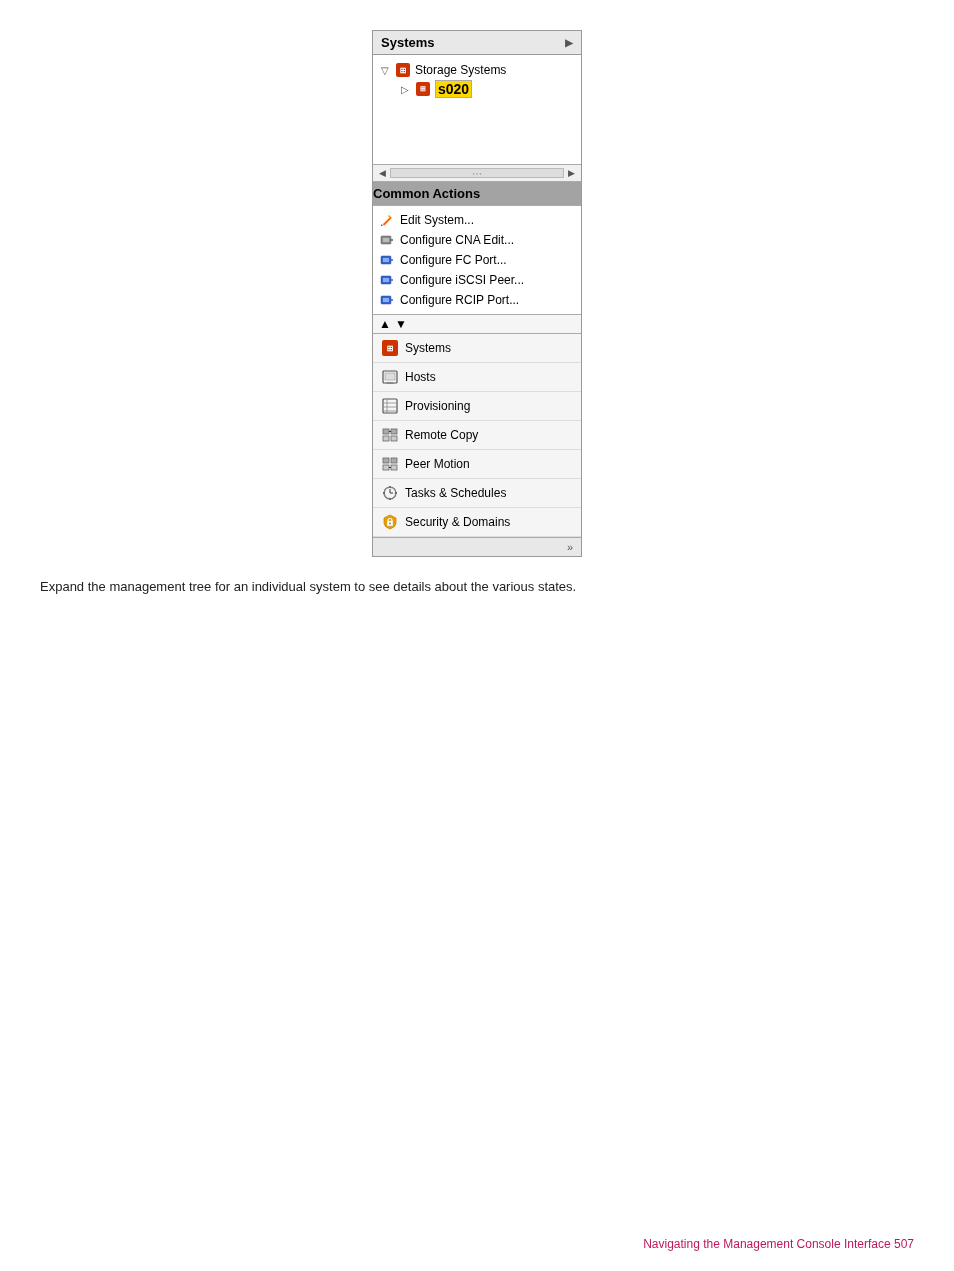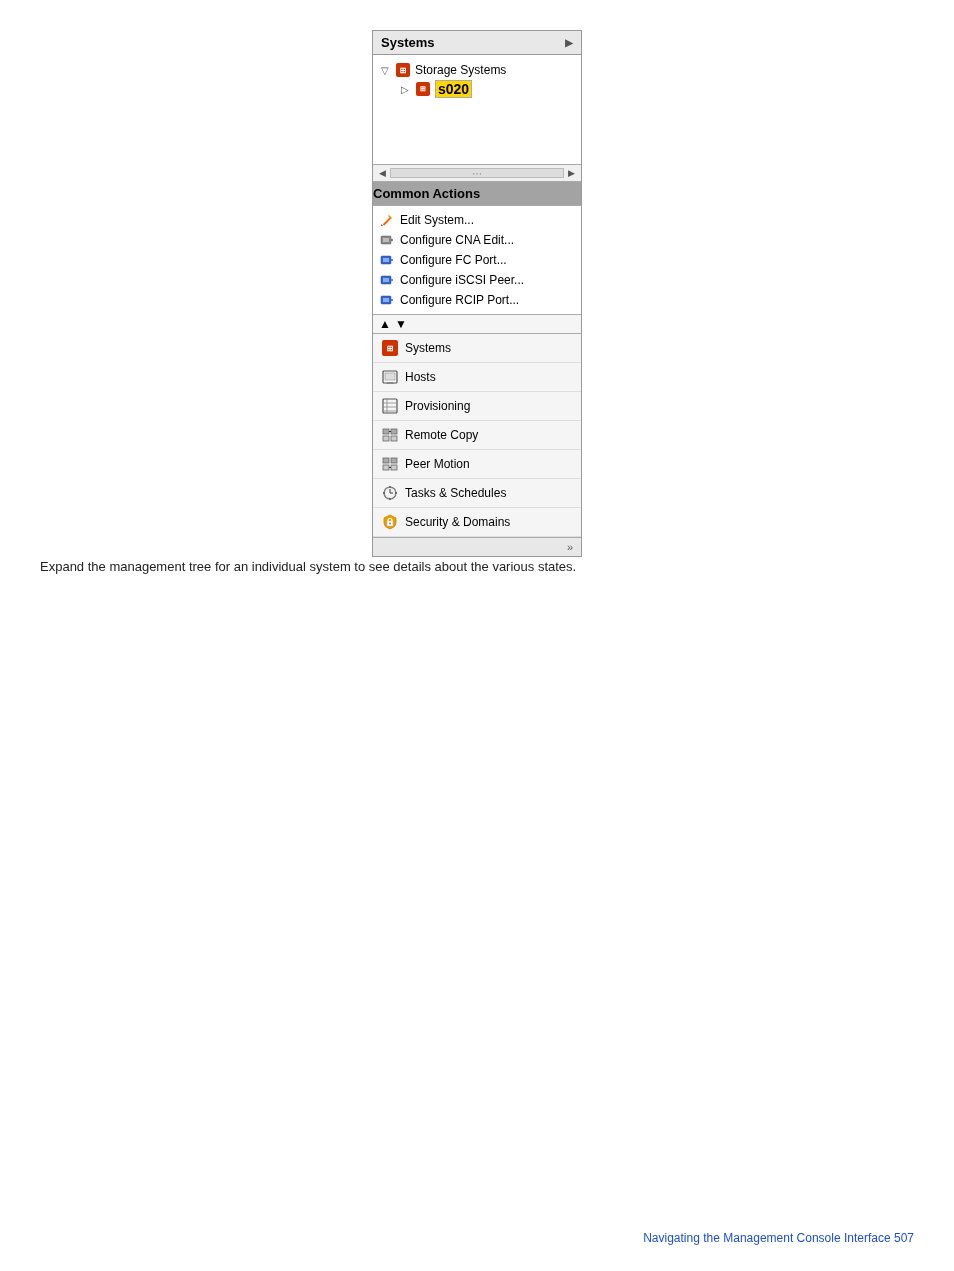--- a/index.html
+++ b/index.html
@@ -274,31 +274,32 @@
       justify-content: flex-end;
     }
 
     .footer-arrows {
       font-size: 11px;
       color: #555;
       cursor: pointer;
     }
 
     .description-text {
+      margin-top: 20px;
       font-size: 13px;
       color: #222;
       line-height: 1.5;
     }
 
     .page-footer {
       position: absolute;
-      bottom: 26px;
+      bottom: 20px;
       right: 40px;
       font-size: 12px;
-      color: #1d4ed8;
+      color: #be185d;
     }
 
   </style>
 </head>
 <body>
 
 <div class="page-container">
   <div class="panel-wrapper">
     <div class="panel">
 

